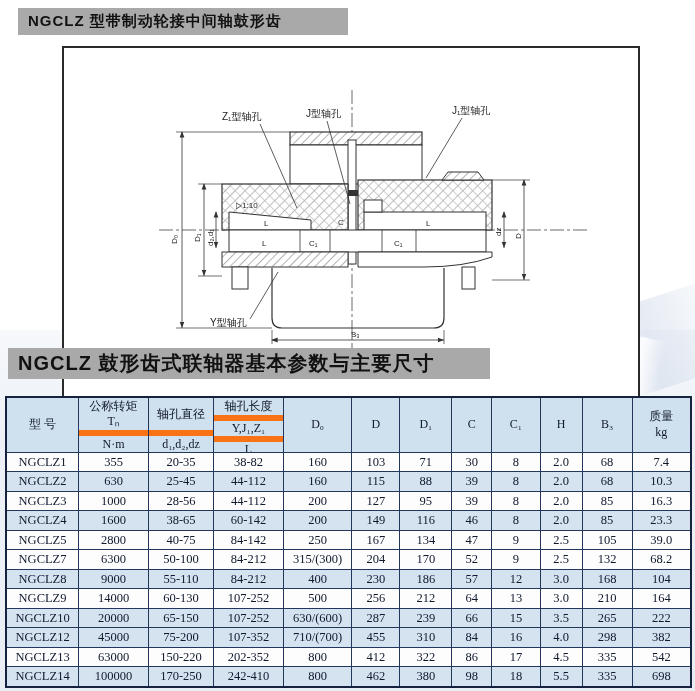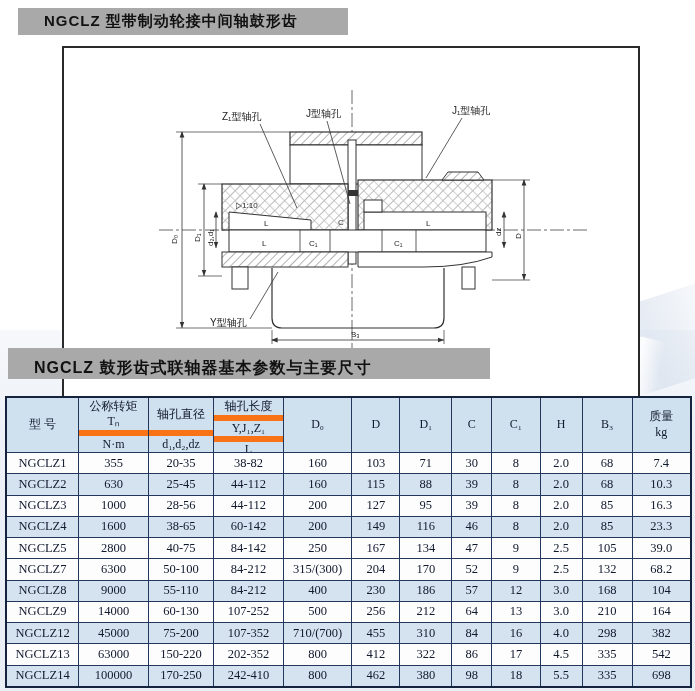--- a/index.html
+++ b/index.html
@@ -20,24 +20,24 @@
       background:linear-gradient(90deg,rgba(255,255,255,0),rgba(255,255,255,.95),rgba(214,224,238,.55));}
   .s3{left:600px;top:335px;width:46px;height:200px;transform:rotate(12deg);
       background:linear-gradient(90deg,rgba(223,231,242,.7),rgba(255,255,255,.9),rgba(223,231,242,0));}
   .s4{left:300px;top:355px;width:260px;height:40px;transform:rotate(-8deg);
       background:linear-gradient(90deg,rgba(255,255,255,0),rgba(255,255,255,.8),rgba(255,255,255,0));}
 
   
   .title-bar{
     position:absolute;background:#a9a9a9;color:#111;
     font-weight:bold;display:flex;align-items:center;
-    padding:0 26px;box-sizing:border-box;letter-spacing:1px;
+    padding:0 10px;box-sizing:border-box;letter-spacing:1px;
   }
   #title1{left:18px;top:8px;width:330px;height:27px;font-size:15px;}
-  #title2{left:8px;top:348px;width:482px;height:31px;font-size:16px;align-items:flex-end;}
+  #title2{left:8px;top:348px;width:482px;height:31px;font-size:20px;}
 
   
   #drawing-box{
     position:absolute;left:62px;top:46px;width:578px;height:356px;
     background:#fff;border:2px solid #2a2a2a;box-sizing:border-box;
   }
   #drawing-box svg{display:block;width:100%;height:100%;}
   .dw-label{font-family:"Liberation Sans",sans-serif;font-size:10px;fill:#222;}
   .dw-small{font-family:"Liberation Sans",sans-serif;font-size:8px;fill:#222;}
 
@@ -381,20 +381,34 @@
         <td>500</td>
         <td>256</td>
         <td>212</td>
         <td>64</td>
         <td>13</td>
         <td>3.0</td>
         <td>210</td>
         <td>164</td>
       </tr>
       <tr class="alt">
+        <td>NGCLZ10</td>
+        <td>20000</td>
+        <td>65-150</td>
+        <td>107-252</td>
+        <td>630/(600)</td>
+        <td>287</td>
+        <td>239</td>
+        <td>66</td>
+        <td>15</td>
+        <td>3.5</td>
+        <td>265</td>
+        <td>222</td>
+      </tr>
+      <tr class="alt">
         <td>NGCLZ12</td>
         <td>45000</td>
         <td>75-200</td>
         <td>107-352</td>
         <td>710/(700)</td>
         <td>455</td>
         <td>310</td>
         <td>84</td>
         <td>16</td>
         <td>4.0</td>

